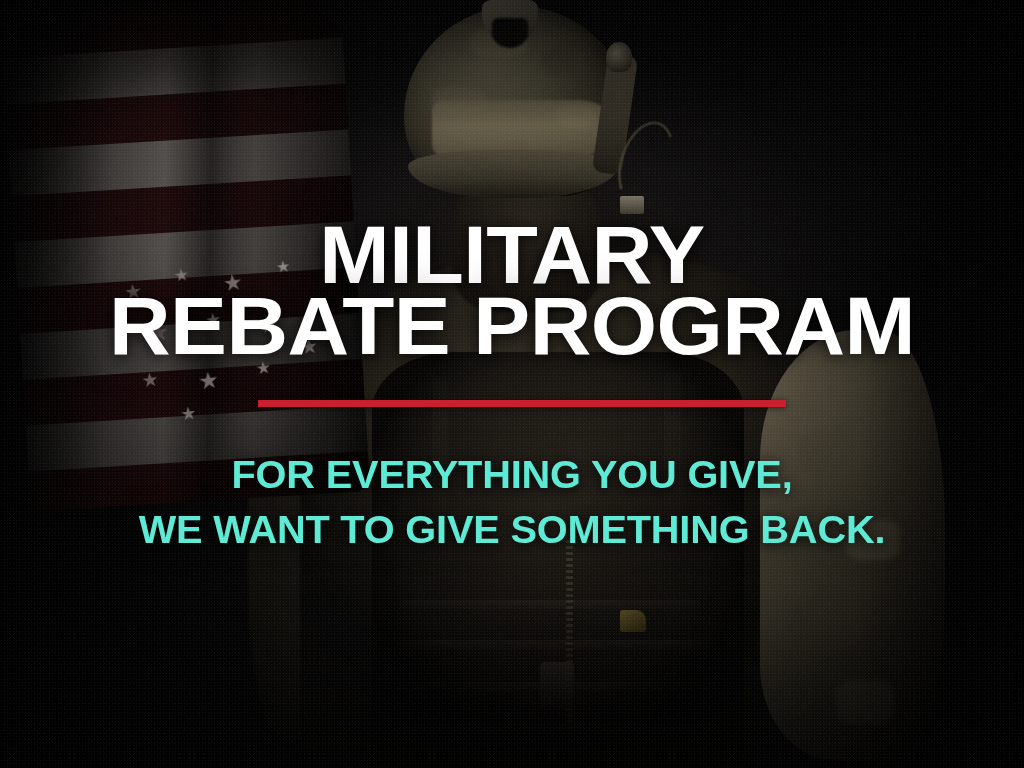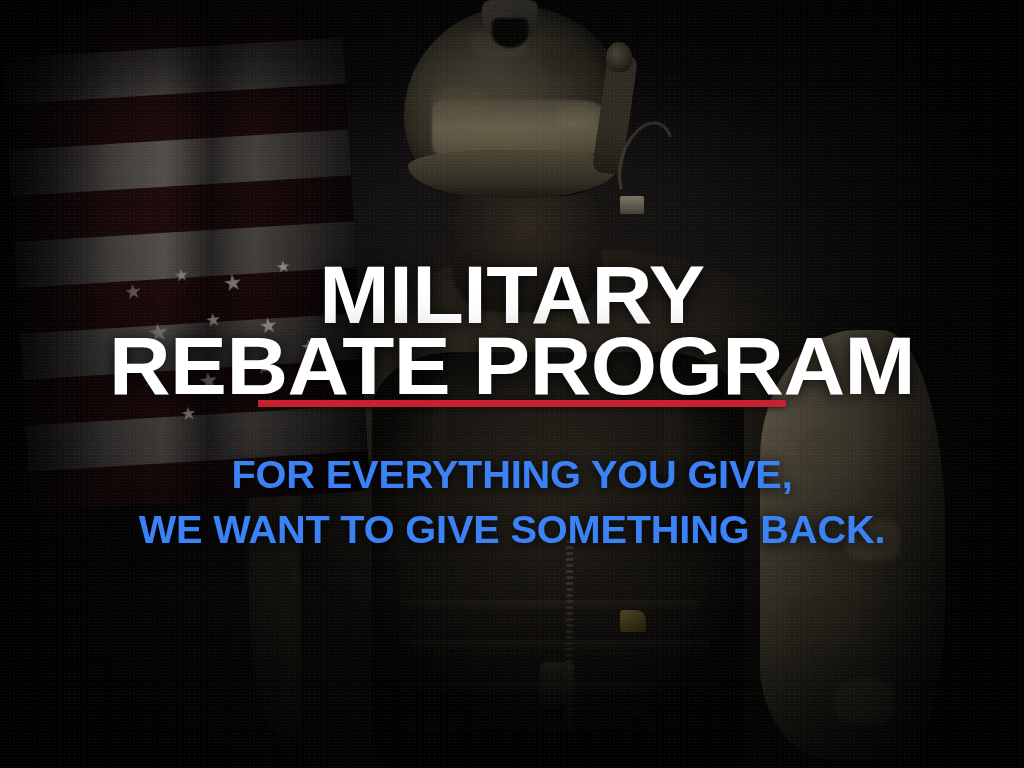--- a/index.html
+++ b/index.html
@@ -287,37 +287,37 @@
     display: block;
     font-size: 82px;
     transform: scaleX(1.03);
   }
   .headline .l2 {
     display: block;
     font-size: 82px;
     transform: scaleX(1.04);
     margin-top: -6px;
   }
-  .title-wrap { position: absolute; top: 216px; left: 0; right: 0; margin-top: 40px; }
+  .title-wrap { position: absolute; top: 216px; left: 0; right: 0; }
 
   .rule {
     position: absolute;
     left: 258px;
     top: 400px;
     width: 528px;
     height: 7px;
     background: #c8202e;
     box-shadow: 0 1px 6px rgba(0,0,0,.6);
   }
 
   .subhead {
     position: absolute;
     top: 447px;
     left: 0; right: 0;
-    color: #3b82f6;
+    color: #5eead4;
     font-family: "Liberation Sans", sans-serif;
     font-weight: 700;
     text-align: center;
     font-size: 39px;
     line-height: 1.42;
     letter-spacing: -0.2px;
     text-shadow: 0 2px 12px rgba(0,0,0,.78), 0 0 30px rgba(0,0,0,.5);
   }
   .subhead span { display: block; transform: scaleX(1.02); }
 </style>

